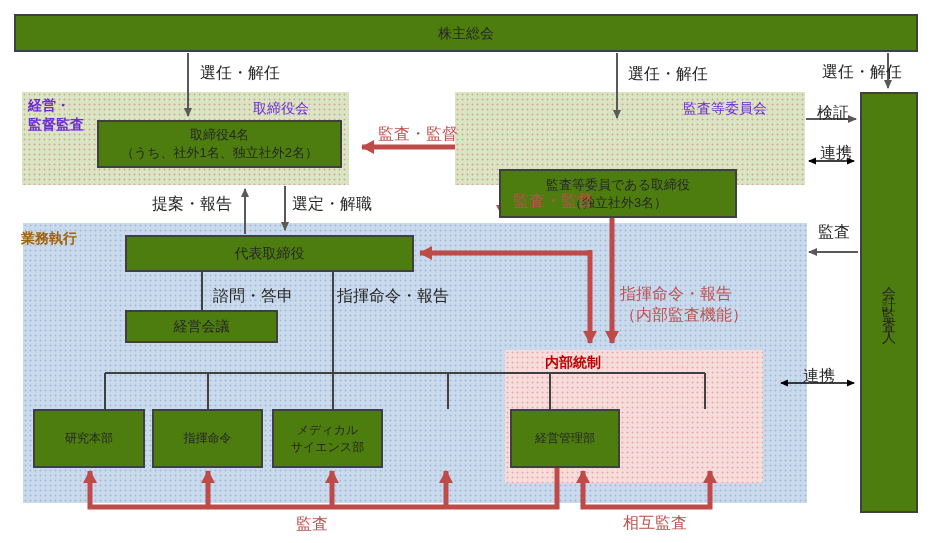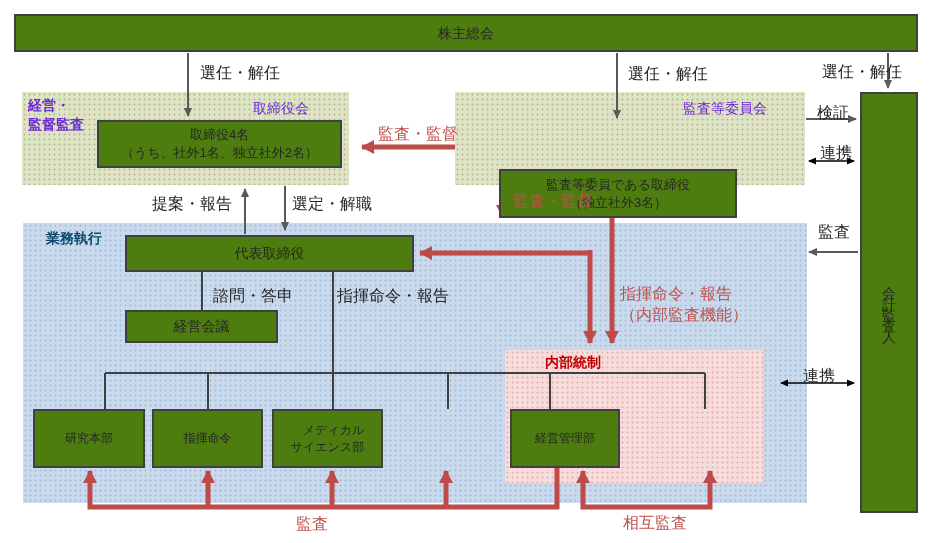--- a/index.html
+++ b/index.html
@@ -121,37 +121,37 @@
     <span style="white-space:pre-line;">取締役4名
 （うち、社外1名、独立社外2名）</span>
   </div>
 
   <div class="panel-title" style="left:683px;top:100px;">監査等委員会</div>
   <div class="node f13" style="left:499px;top:121px;width:238px;height:49px;margin-top:48px;">
     <span style="white-space:pre-line;">監査等委員である取締役
 （独立社外3名）</span>
   </div>
 
-  <div class="side-label" style="left:46px;top:229px;color:#0c4a6e;">業務執行</div>
+  <div class="side-label" style="left:21px;top:229px;color:#a16207;">業務執行</div>
   <div class="node f14" style="left:125px;top:235px;width:289px;height:37px;">
     <span>代表取締役</span>
   </div>
   <div class="node f14" style="left:125px;top:310px;width:153px;height:33px;">
     <span>経営会議</span>
   </div>
 
   <div class="side-label" style="left:521px;top:353px;color:#c00000;padding-left:24px;">内部統制</div>
 
   <div class="node f12" style="left:33px;top:409px;width:112px;height:59px;">
     <span>研究本部</span>
   </div>
   <div class="node f12" style="left:152px;top:409px;width:111px;height:59px;">
     <span>指揮命令</span>
   </div>
-  <div class="node f12" style="left:272px;top:409px;width:111px;height:59px;text-align:right;">
+  <div class="node f12" style="left:272px;top:409px;width:111px;height:59px;">
     <span style="white-space:pre-line;">メディカル
 サイエンス部</span>
   </div>
   <div class="node f12" style="left:510px;top:409px;width:110px;height:59px;">
     <span>経営管理部</span>
   </div>
 
   <div class="node" id="auditor-box" style="left:860px;top:92px;width:58px;height:421px;border-width:2.5px;">
     <span class="vtext">会計監査人</span>
   </div>

